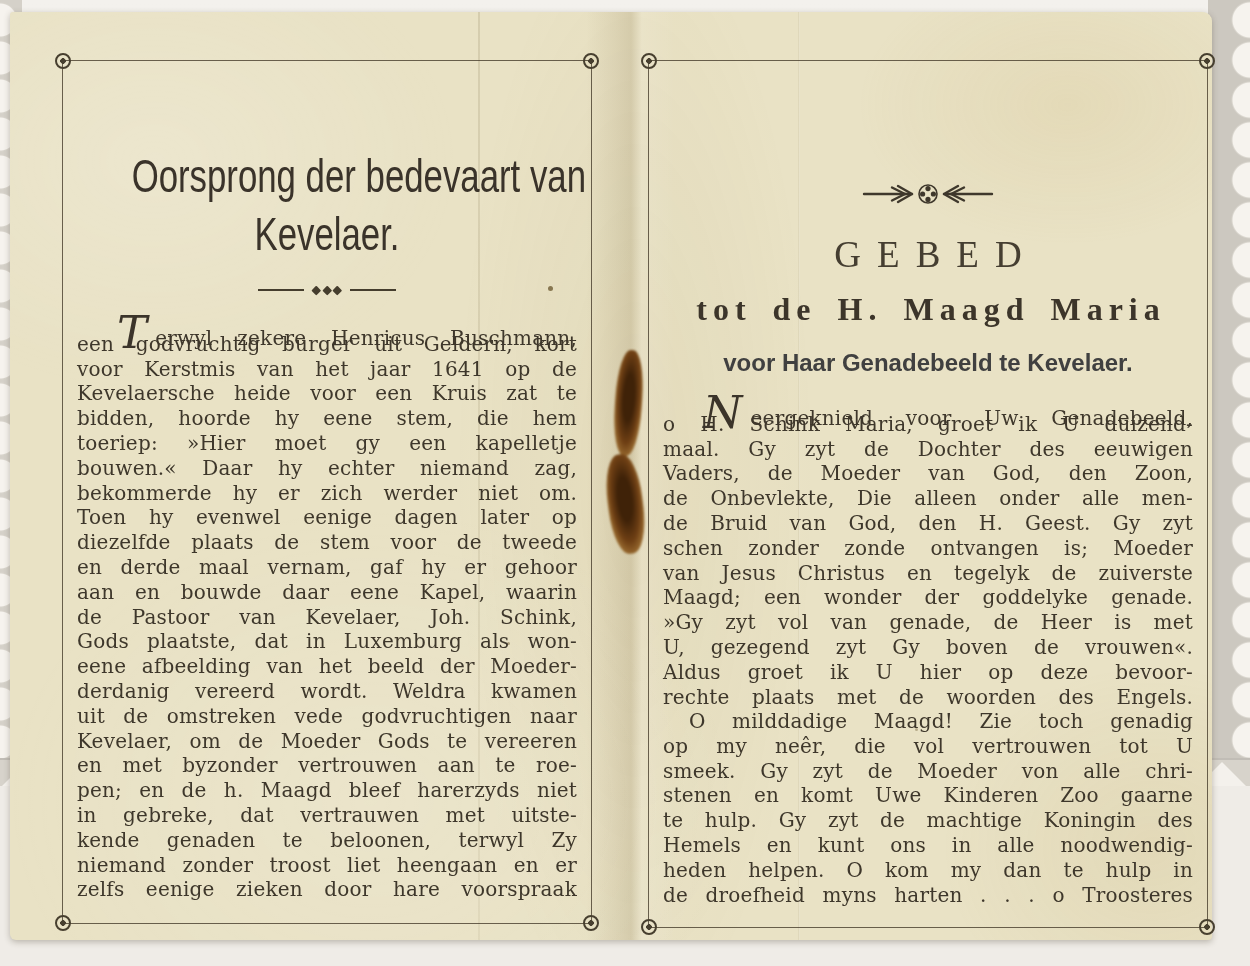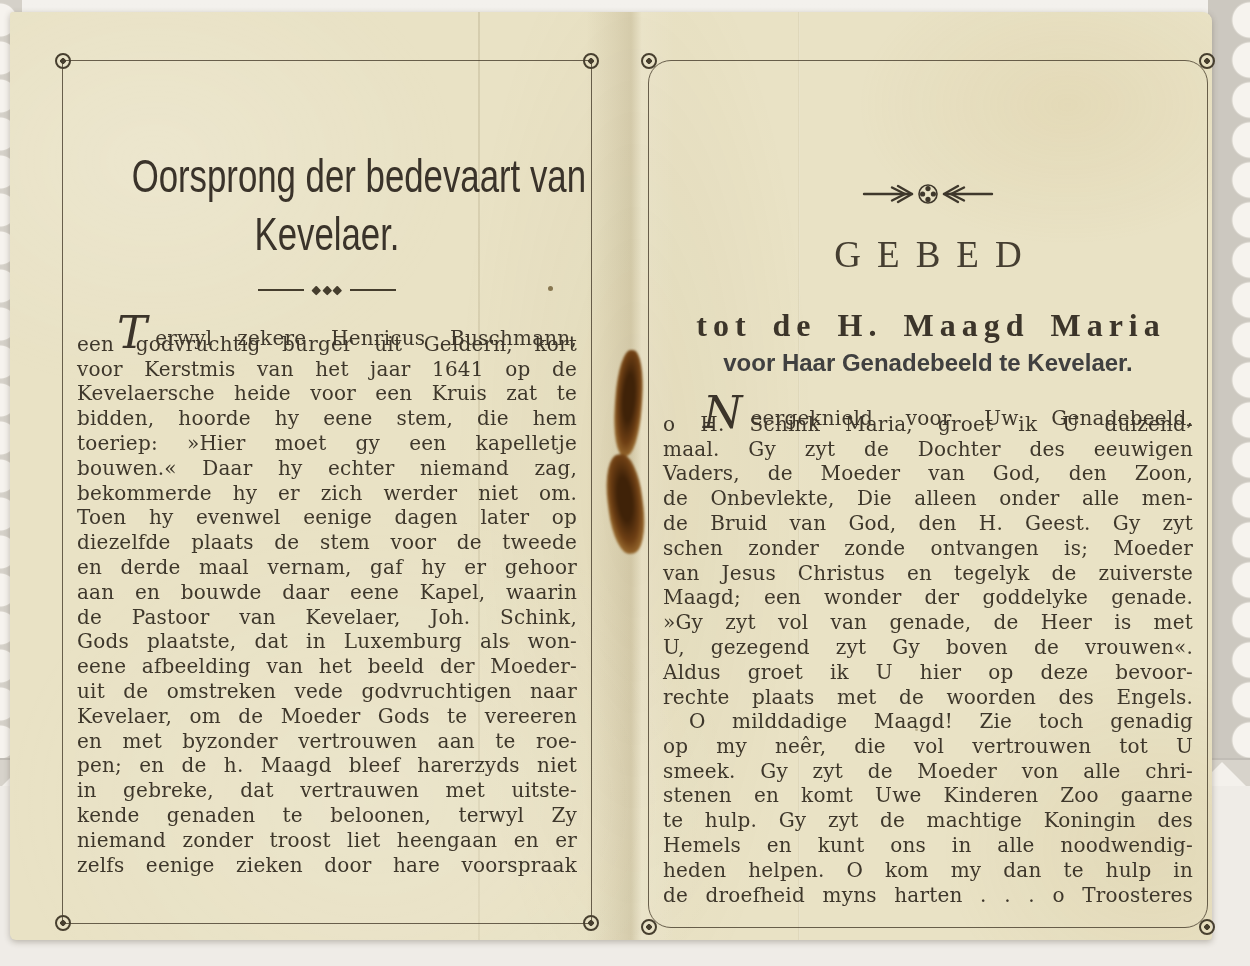--- a/index.html
+++ b/index.html
@@ -43,21 +43,21 @@
   .speck{position:absolute;border-radius:50%;background:#6f5c34;pointer-events:none;}
 
   
   .stain{position:absolute;pointer-events:none;filter:blur(1px);}
   .stain-blob{position:absolute;border-radius:45%;
     background:radial-gradient(ellipse at 50% 45%,#3f2208 0 28%,#6e3f14 55%,#96682e 72%,rgba(150,104,46,0) 88%);}
 
   
   .page{position:absolute;border:1.4px solid rgba(66,57,40,.78);}
   .page-left{left:52px;top:48px;width:528px;height:862px;}
-  .page-right{left:638px;top:48px;width:558px;height:866px;border-radius:23px;}
+  .page-right{left:638px;top:48px;width:558px;height:866px;}
   .dot{position:absolute;width:12px;height:12px;border:2px solid #473f2f;border-radius:50%;
        background:radial-gradient(circle,#473f2f 0 2.6px,rgba(0,0,0,0) 3px);}
   .dot.tl{left:-8px;top:-8px;} .dot.tr{right:-8px;top:-8px;}
   .dot.bl{left:-8px;bottom:-8px;} .dot.br{right:-8px;bottom:-8px;}
 
   
   .lp-title{position:absolute;top:86px;left:0;right:0;text-align:center;
     font-family:"Liberation Sans", sans-serif;font-weight:400;color:#3a332a;
     font-size:47px;line-height:58px;}
   .lp-title .tline{display:block;transform:scaleX(.74);transform-origin:50% 50%;white-space:nowrap;}
@@ -77,21 +77,21 @@
            font-size:45px;line-height:1;position:relative;top:3px;margin-right:8px;color:#3b342a;}
   .indent-line{text-indent:26px;}
 
   
   .rp-ornament{position:absolute;top:118px;left:0;right:0;display:flex;justify-content:center;}
   .rp-heading{position:absolute;top:172px;left:0;right:0;text-align:center;
     font-family:"Liberation Serif",serif;font-weight:400;color:#453e31;
     font-size:37px;letter-spacing:16px;padding-left:16px;}
   .rp-subheading{position:absolute;top:230px;left:0;right:0;text-align:center;
     font-family:"Liberation Serif",serif;font-weight:700;color:#3c352a;
-    font-size:32px;letter-spacing:6px;padding-left:6px;word-spacing:7px;margin-top:16px;}
+    font-size:32px;letter-spacing:6px;padding-left:6px;word-spacing:7px;}
   .rp-tagline{position:absolute;top:288px;left:0;right:0;text-align:center;
     font-family:"Liberation Sans",sans-serif;font-weight:700;color:#404040;font-size:24px;}
   .rp-para1{top:326px;}
   .rp-para2{top:648px;}
 </style>
 </head>
 <body>
 
 <div class="stage">
 
@@ -154,20 +154,21 @@
             <div class="text-line">toeriep: »Hier moet gy een kapelletje</div>
             <div class="text-line">bouwen.« Daar hy echter niemand zag,</div>
             <div class="text-line">bekommerde hy er zich werder niet om.</div>
             <div class="text-line">Toen hy evenwel eenige dagen later op</div>
             <div class="text-line">diezelfde plaats de stem voor de tweede</div>
             <div class="text-line">en derde maal vernam, gaf hy er gehoor</div>
             <div class="text-line">aan en bouwde daar eene Kapel, waarin</div>
             <div class="text-line">de Pastoor van Kevelaer, Joh. Schink,</div>
             <div class="text-line">Gods plaatste, dat in Luxemburg als won-</div>
             <div class="text-line">eene afbeelding van het beeld der Moeder-</div>
+            <div class="text-line">derdanig vereerd wordt. Weldra kwamen</div>
             <div class="text-line">uit de omstreken vede godvruchtigen naar</div>
             <div class="text-line">Kevelaer, om de Moeder Gods te vereeren</div>
             <div class="text-line">en met byzonder vertrouwen aan te roe-</div>
             <div class="text-line">pen; en de h. Maagd bleef harerzyds niet</div>
             <div class="text-line">in gebreke, dat vertrauwen met uitste-</div>
             <div class="text-line">kende genaden te beloonen, terwyl Zy</div>
             <div class="text-line">niemand zonder troost liet heengaan en er</div>
             <div class="text-line">zelfs eenige zieken door hare voorspraak</div>
           </div>
       </div>

